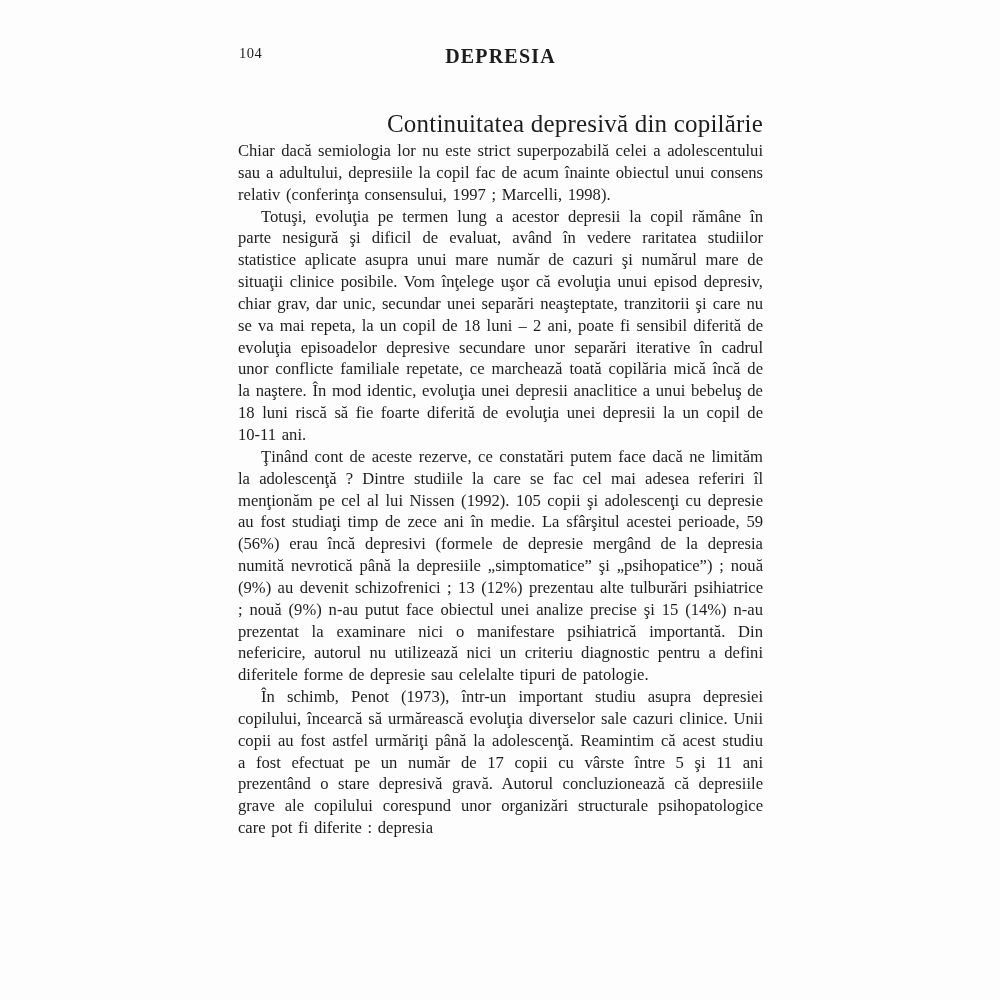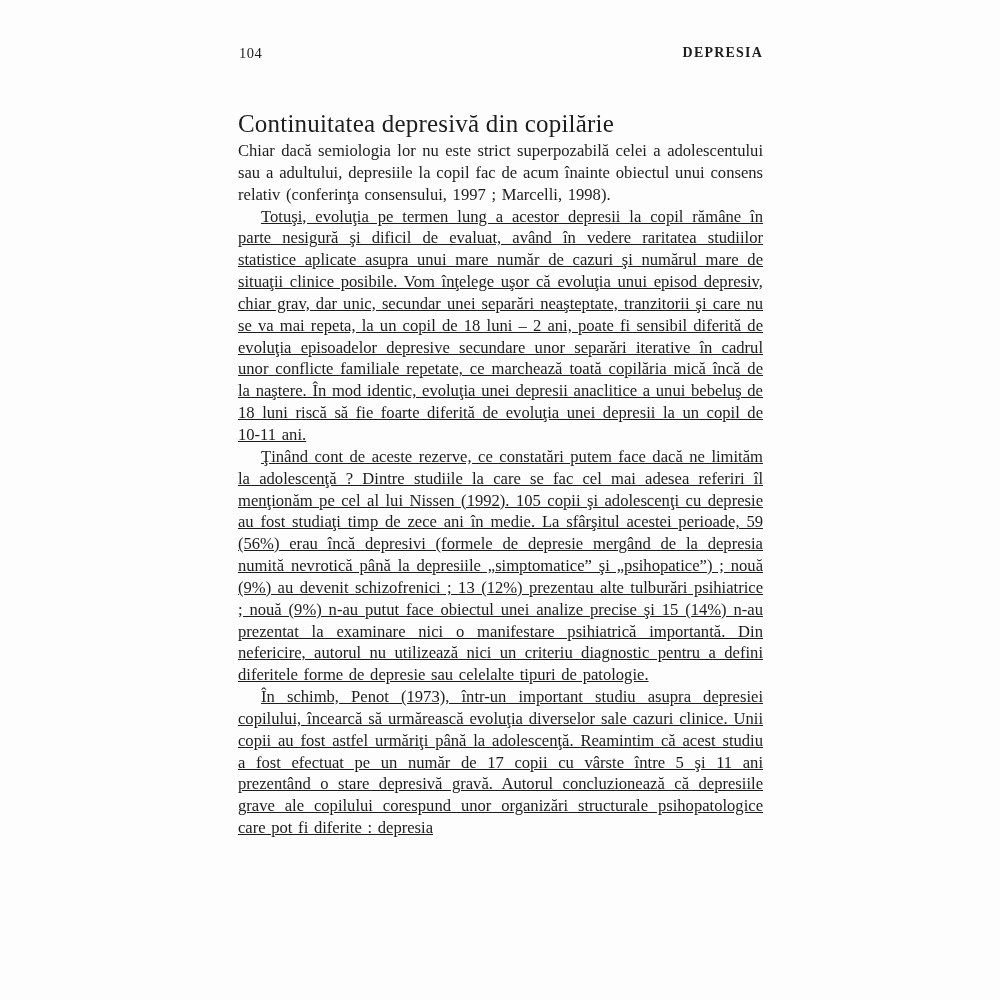--- a/index.html
+++ b/index.html
@@ -28,45 +28,45 @@
     height: 18px;
     font-size: 14.5px;
   }
   .page-number {
     position: absolute;
     left: 1px;
     top: 0;
     letter-spacing: 0.5px;
   }
   .running-head {
-    text-align: right;
+    text-align: center;
     letter-spacing: 1.2px;
-    font-size: 14px;
+    font-size: 20px;
     font-weight: 600;
   }
   .chapter-title {
     margin-top: 45px;
     font-size: 25px;
     line-height: 32px;
     font-weight: normal;
     letter-spacing: 0.2px;
+    text-align: right;
   }
   .body-text {
     font-size: 16.6px;
     line-height: 21.85px;
     text-align: justify;
     word-spacing: 1.5px;
   }
   .body-text p {
     margin: 0;
     padding: 0;
   }
   .body-text p.indent {
     text-indent: 23px;
-    text-decoration: underline;
   }
 </style>
 </head>
 <body>
 
 <div class="page">
   <div class="column">
 
     <div class="page-header">
       <span class="page-number">104</span>

